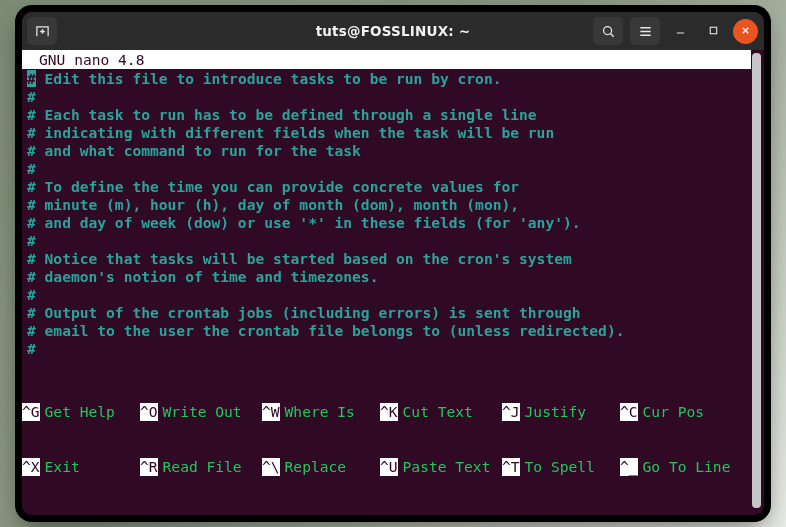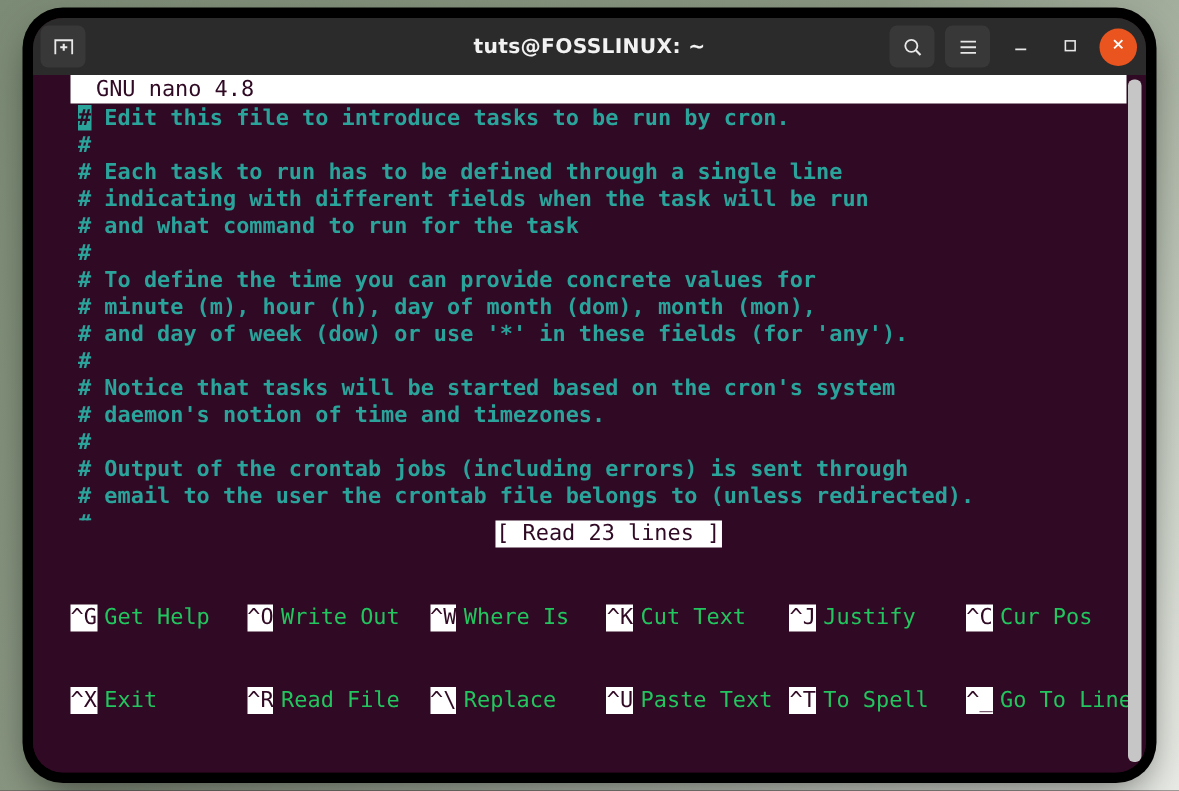--- a/index.html
+++ b/index.html
@@ -11,21 +11,21 @@
   }
   body{
     background:linear-gradient(135deg,#7c8b75 0%,#8a9782 45%,#e9ece6 100%);
     display:flex; align-items:center; justify-content:center;
   }
   
   #window{
     position:absolute;
     left:22px; top:12px;
     width:742px; height:503px;
-    border-radius:20px;
+    border-radius:10px;
     background:#300a24;
     box-shadow:0 0 0 7px #000, 0 10px 26px rgba(0,0,0,.55);
     overflow:hidden;
     display:flex; flex-direction:column;
   }
   
   #titlebar{
     height:38px;
     background:#2b2b2b;
     display:flex; align-items:center;
@@ -75,21 +75,21 @@
   
   #term{
     flex:1;
     position:relative;
     background:#300a24;
     overflow:hidden;
   }
   #term-inner{
     position:absolute;
     left:0; top:0; right:0; bottom:0;
-    display:flex; flex-direction:column;padding-left:25px;
+    display:flex; flex-direction:column;
   }
   .mono{
     font-family:"DejaVu Sans Mono", monospace;
     font-size:14.6px;
     line-height:18px;
     white-space:pre;
   }
   
   #nano-header{
     background:#ffffff;
@@ -238,23 +238,20 @@
 
   <div id="term">
     <div id="term-inner">
 
       <div id="nano-header" class="mono">
         <span id="nano-version">GNU nano 4.8</span>
       </div>
 
       <div id="nano-body" class="mono"><div class="line"><span class="cursor">#</span> Edit this file to introduce tasks to be run by cron.</div><div class="line">#</div><div class="line"># Each task to run has to be defined through a single line</div><div class="line"># indicating with different fields when the task will be run</div><div class="line"># and what command to run for the task</div><div class="line">#</div><div class="line"># To define the time you can provide concrete values for</div><div class="line"># minute (m), hour (h), day of month (dom), month (mon),</div><div class="line"># and day of week (dow) or use '*' in these fields (for 'any').</div><div class="line">#</div><div class="line"># Notice that tasks will be started based on the cron's system</div><div class="line"># daemon's notion of time and timezones.</div><div class="line">#</div><div class="line"># Output of the crontab jobs (including errors) is sent through</div><div class="line"># email to the user the crontab file belongs to (unless redirected).</div><div class="line">#</div></div>
 
-      <div id="status-row" class="mono">
-        <span id="status-msg">[ Read 23 lines ]</span>
-      </div>
 
       <div id="shortcuts" class="mono">
         <div class="sc-row" id="sc-row-1"><div class="sc" style="width: 118px;"><span class="sc-key">^G</span><span class="sc-label">Get Help</span></div><div class="sc" style="width: 122px;"><span class="sc-key">^O</span><span class="sc-label">Write Out</span></div><div class="sc" style="width: 118px;"><span class="sc-key">^W</span><span class="sc-label">Where Is</span></div><div class="sc" style="width: 122px;"><span class="sc-key">^K</span><span class="sc-label">Cut Text</span></div><div class="sc" style="width: 118px;"><span class="sc-key">^J</span><span class="sc-label">Justify</span></div><div class="sc" style="width: 120px;"><span class="sc-key">^C</span><span class="sc-label">Cur Pos</span></div></div>
         <div class="sc-row" id="sc-row-2"><div class="sc" style="width: 118px;"><span class="sc-key">^X</span><span class="sc-label">Exit</span></div><div class="sc" style="width: 122px;"><span class="sc-key">^R</span><span class="sc-label">Read File</span></div><div class="sc" style="width: 118px;"><span class="sc-key">^\</span><span class="sc-label">Replace</span></div><div class="sc" style="width: 122px;"><span class="sc-key">^U</span><span class="sc-label">Paste Text</span></div><div class="sc" style="width: 118px;"><span class="sc-key">^T</span><span class="sc-label">To Spell</span></div><div class="sc" style="width: 120px;"><span class="sc-key">^_</span><span class="sc-label">Go To Line</span></div></div>
       </div>
 
     </div>
 
     <div id="scrollbar">
       <div id="scroll-thumb"></div>

